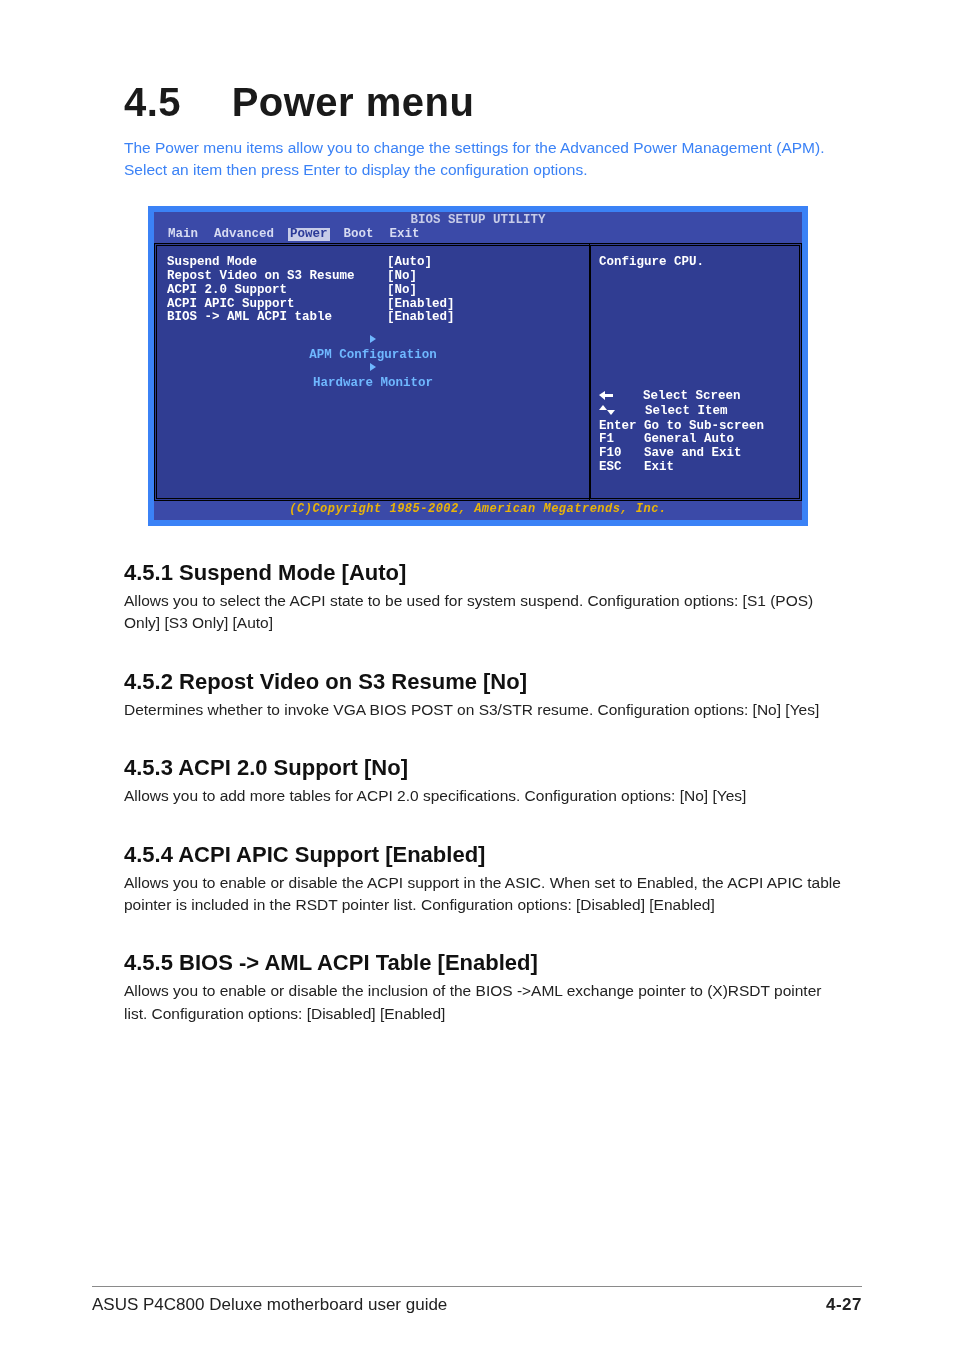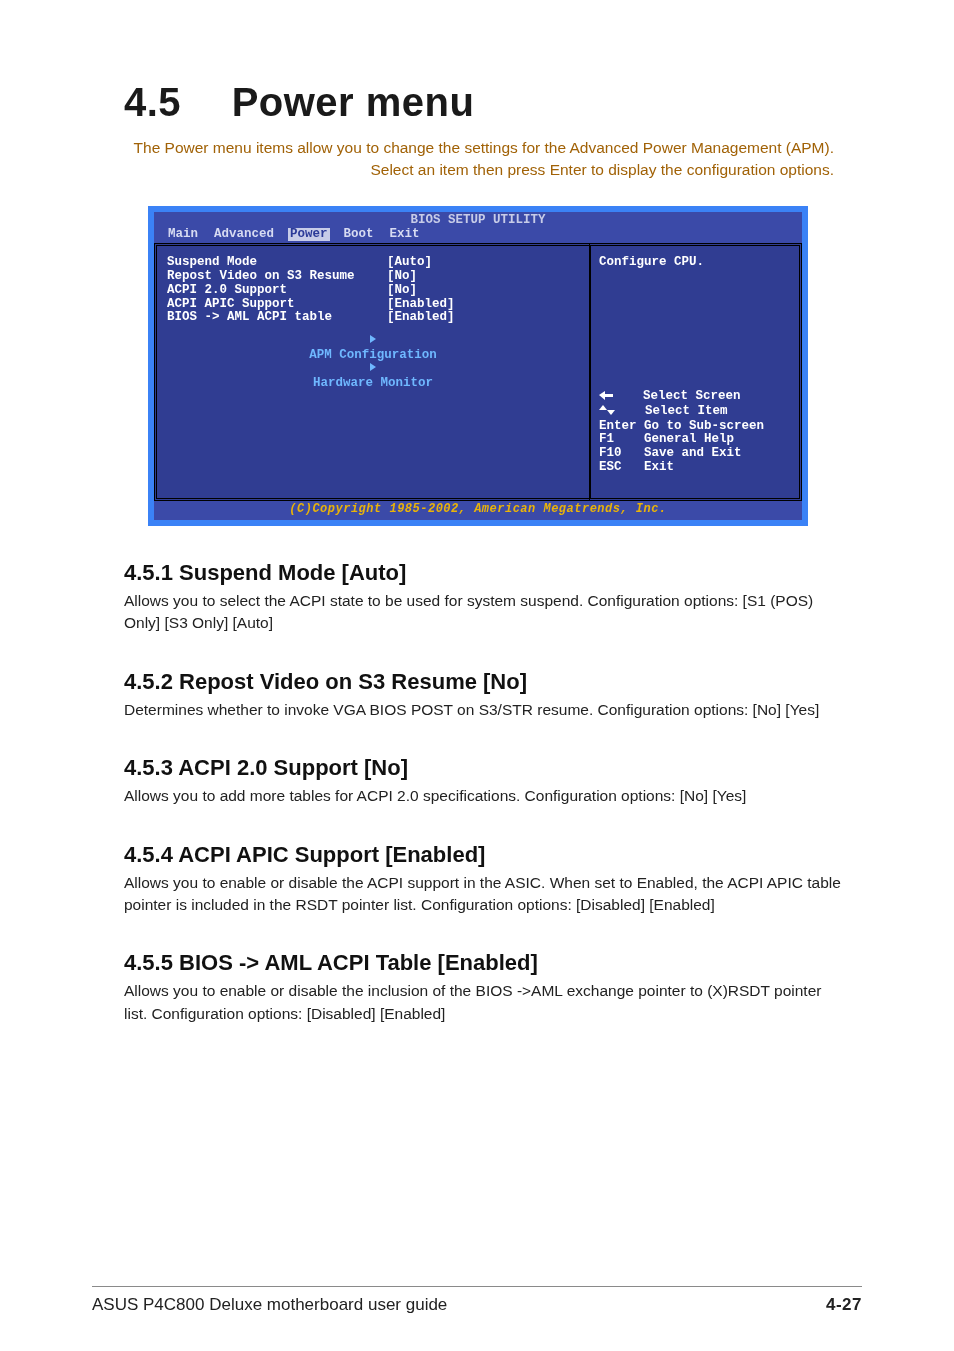--- a/index.html
+++ b/index.html
@@ -27,22 +27,21 @@
   }
   .heading .num {
     display: inline-block;
     min-width: 96px;
   }
   .intro {
     font-size: 15.5px;
     line-height: 1.45;
     margin: 12px 0 24px 0;
     max-width: 710px;
-    color: #a16207;
-    text-align: right;
+    color: #3b82f6;
   }
 
   
   .bios {
     width: 648px;
     margin-left: 24px;
     border: 6px solid #3b82f6;
     background: #3b4aa8;
     font-family: "Courier New", Courier, monospace;
     font-size: 12.5px;
@@ -230,21 +229,21 @@
         <div class="help-top">Configure CPU.</div>
         <div class="help-nav">
 <span><span class="arrow-svg"><svg width="14" height="9">
                   <polygon points="0,4 6,0 6,3 14,3 14,6 6,6 6,9" fill="#fff"></polygon>
                 </svg></span>    <span>Select Screen</span></span>
 <span><span class="arrow-svg"><svg width="16" height="10">
                   <polygon points="4,0 8,5 0,5" fill="#fff"></polygon>
                   <polygon points="12,10 8,5 16,5" fill="#fff"></polygon>
                 </svg></span>    <span>Select Item</span></span>
 <span><span>Enter</span> <span>Go to Sub-screen</span></span>
-<span><span>F1</span>    <span>General Help</span></span>
+<span><span>F1</span>    <span>General Auto</span></span>
 <span><span>F10</span>   <span>Save and Exit</span></span>
 <span><span>ESC</span>   <span>Exit</span></span>
         </div>
       </div>
     </div>
     <div class="bios-footer">(C)Copyright 1985-2002, American Megatrends, Inc.</div>
   </div>
 
   <h2 class="subheading">4.5.1  Suspend Mode [Auto]</h2>
   <p class="optdesc">Allows you to select the ACPI state to be used for system suspend. Configuration options: [S1 (POS) Only] [S3 Only] [Auto]</p>

